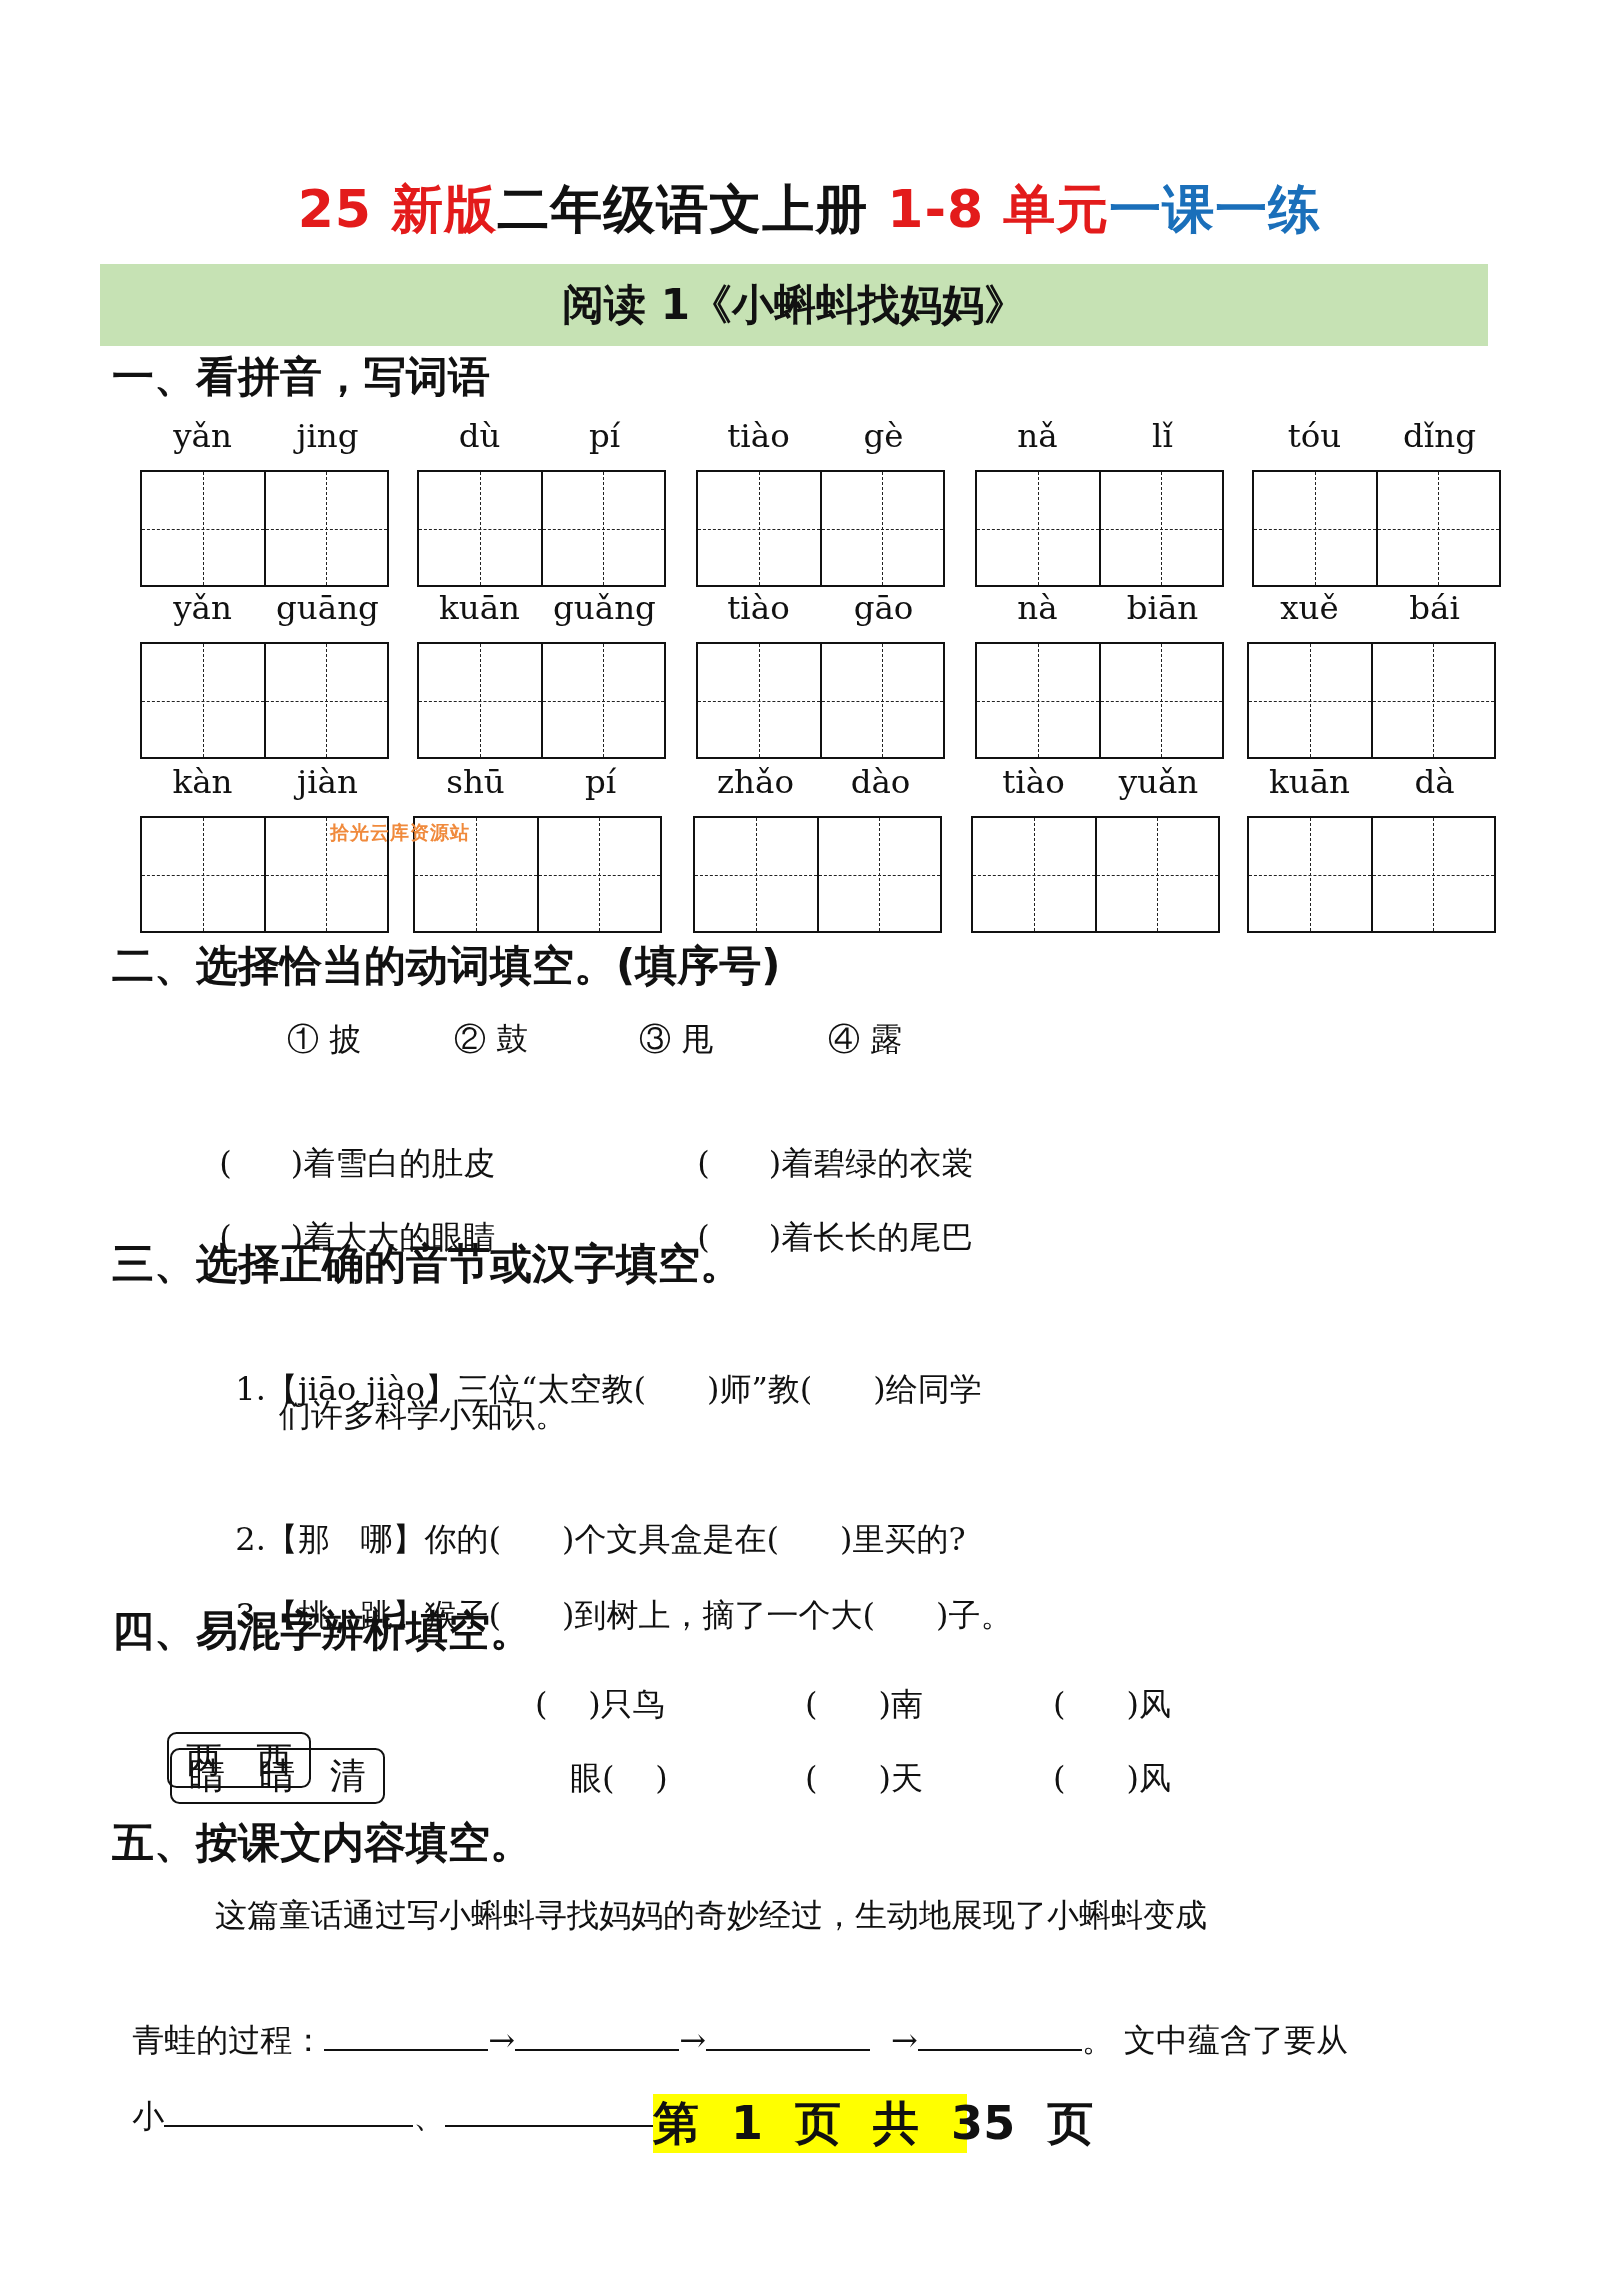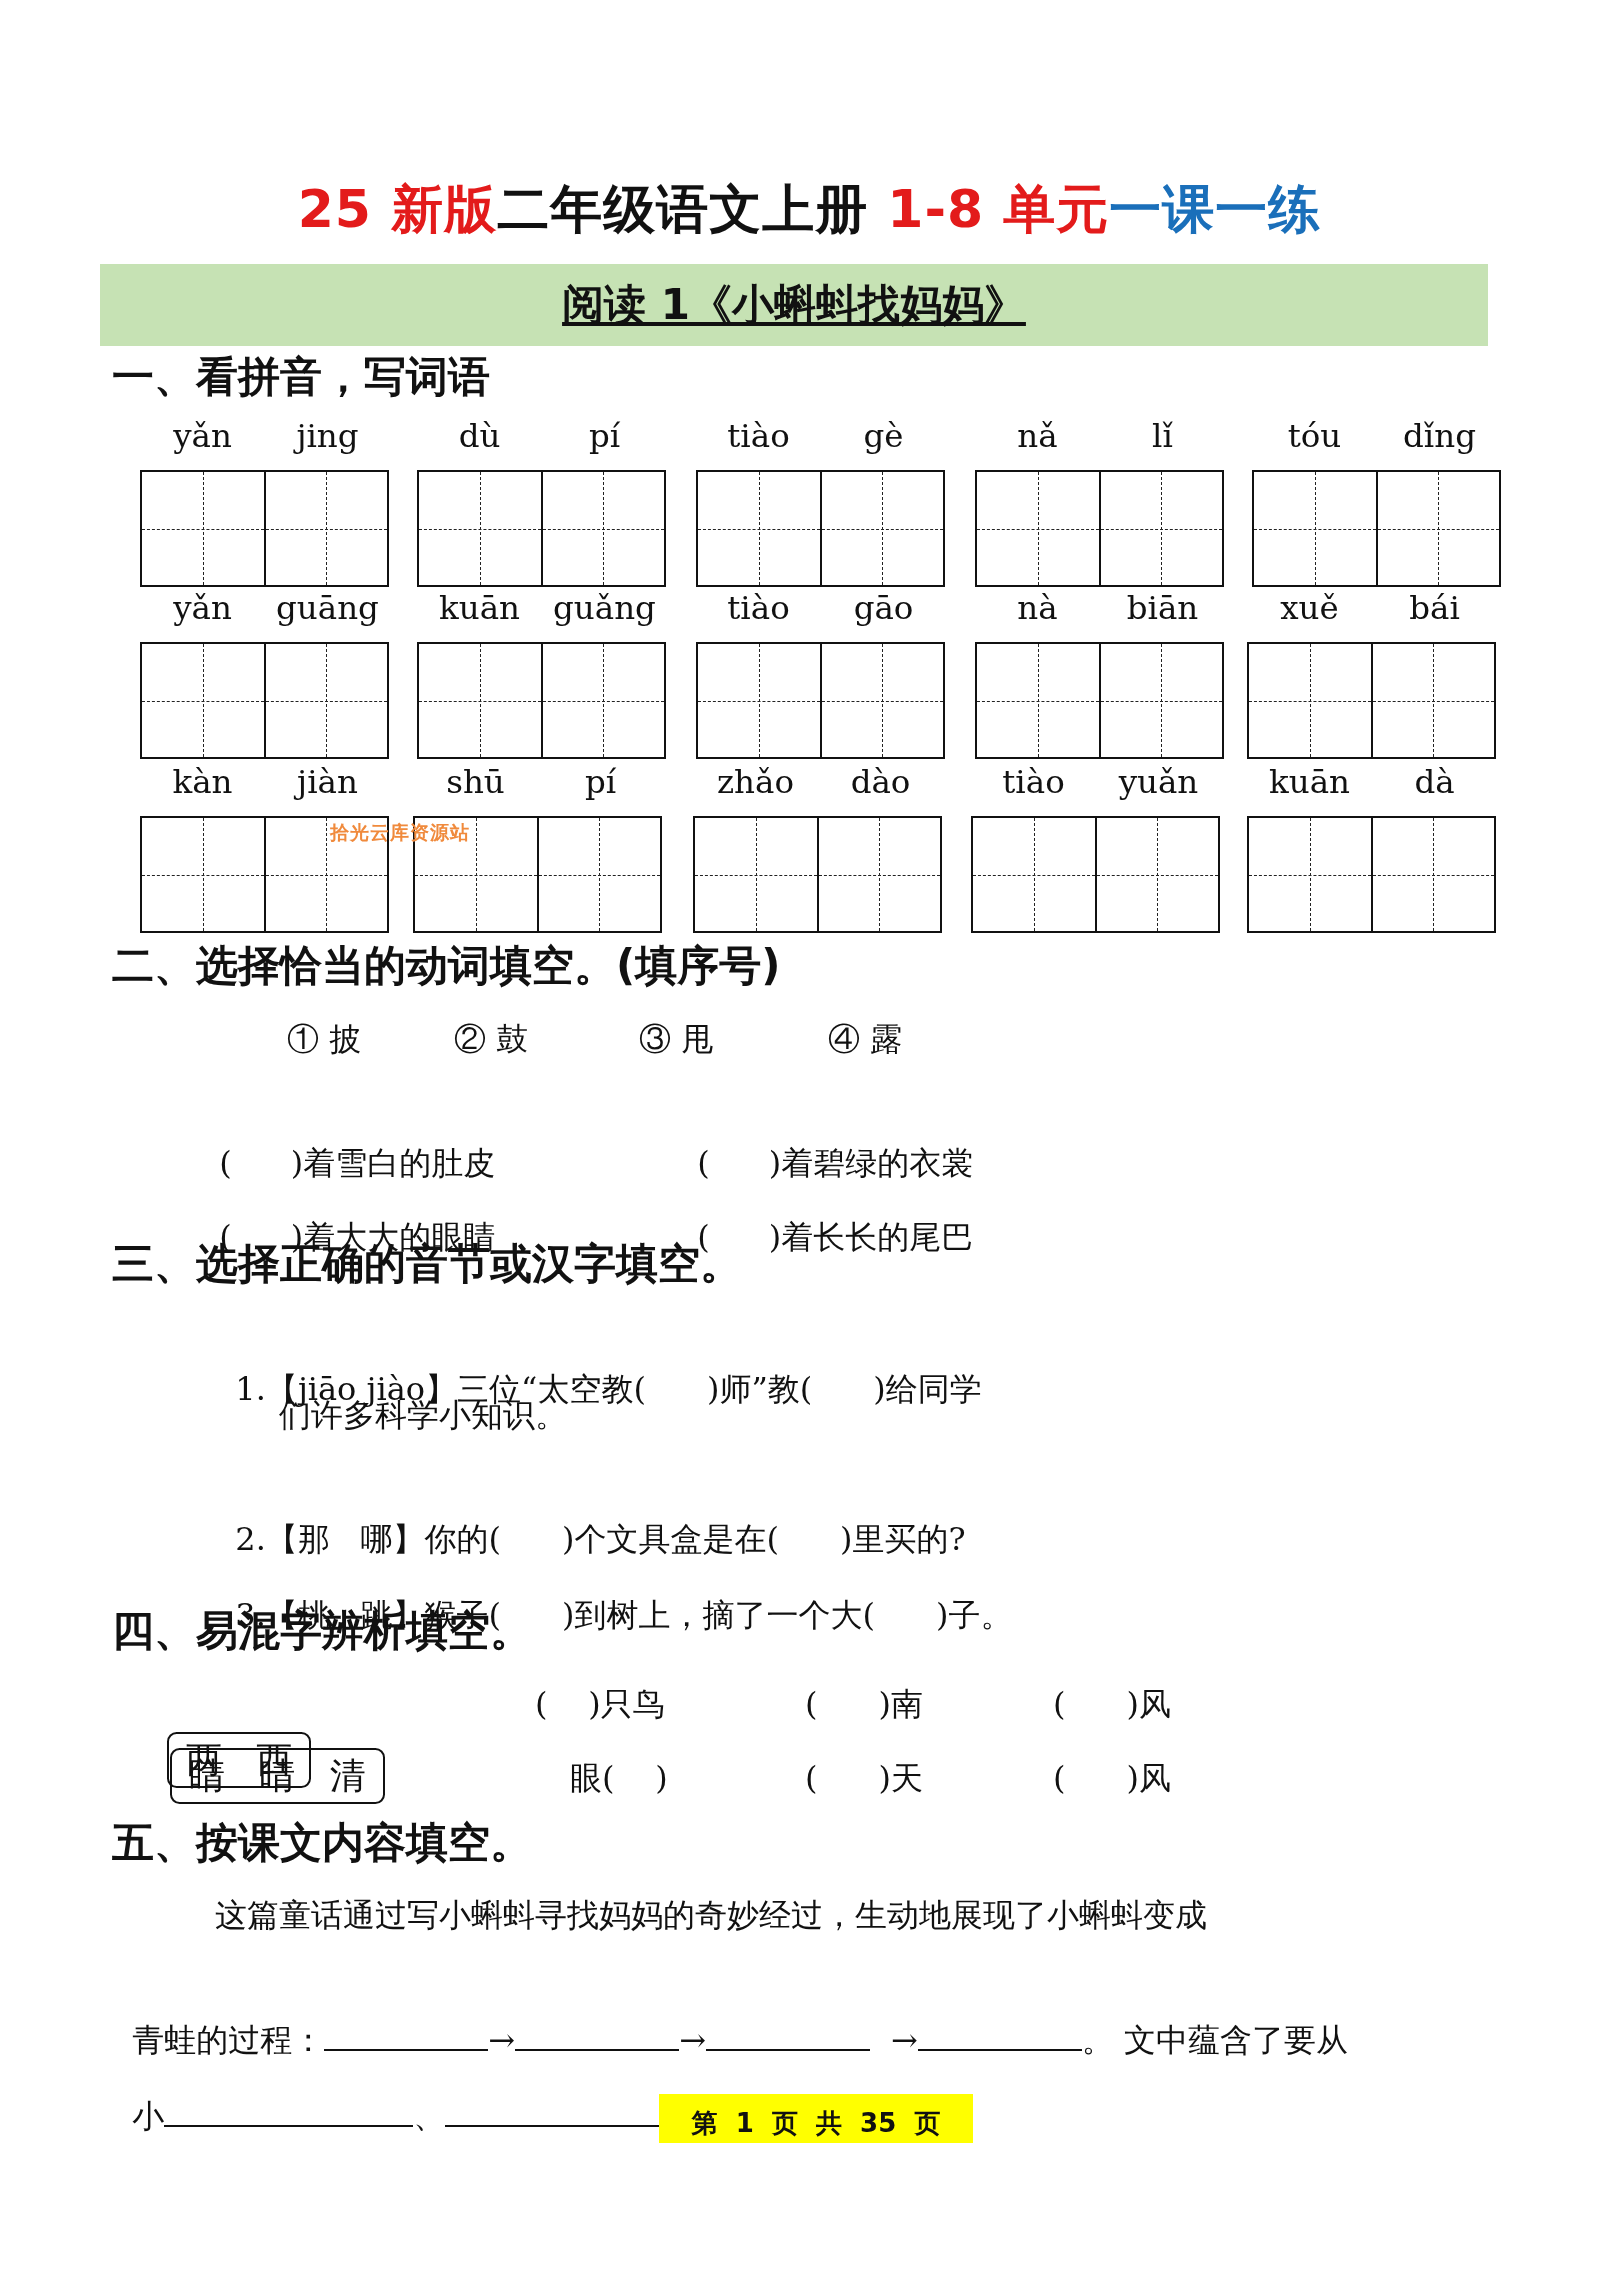--- a/index.html
+++ b/index.html
@@ -11,21 +11,21 @@
   .title { left: 0; width: 1619px; top: 161px; height: 96px; text-align: center;
            font-family: "DejaVu Sans", "Liberation Sans", sans-serif; font-weight: bold;
            font-size: 52px; line-height: 96px; letter-spacing: 1px; white-space: nowrap; }
   .title .red { color: #e31b1b; }
   .title .black { color: #111111; }
   .title .blue { color: #1a6fba; }
 
   
   .banner { left: 100px; top: 264px; width: 1388px; height: 82px; background: #c6e2b4;
             text-align: center; font-family: "DejaVu Sans", "Liberation Sans", sans-serif;
-            font-weight: bold; font-size: 42px; line-height: 82px; color: #111; text-decoration: underline; }
+            font-weight: bold; font-size: 42px; line-height: 82px; color: #111; }
 
   .sec-head { left: 112px; font-family: "DejaVu Sans", "Liberation Sans", sans-serif; font-weight: bold;
               font-size: 42px; line-height: 54px; white-space: nowrap; color: #111; }
 
   
   .grid-row { left: 0; width: 1619px; }
   .cell-group { position: absolute; width: 250px; }
   .pinyin { position: absolute; top: 0; left: 0; width: 250px; height: 42px;
             font-family: "DejaVu Serif", "Liberation Serif", serif; font-size: 32.5px; line-height: 42px; }
   .pinyin span { position: absolute; width: 125px; text-align: center; top: 0; }
@@ -45,23 +45,23 @@
 
   .line { font-family: "DejaVu Serif", "Liberation Serif", serif; font-size: 32px; line-height: 50px;
           white-space: pre; color: #111; }
 
   .blank { display: inline-block; border-bottom: 2.4px solid #111; height: 34px; vertical-align: baseline; }
 
   .charbox { border: 2.9px solid #111; border-radius: 9.6px; height: 52px;
              font-family: "DejaVu Serif", "Liberation Serif", serif; font-size: 36px; line-height: 52px;
              white-space: pre; padding: 0 17px; }
 
-  .footer { left: 653px; top: 2094px; width: 314px; height: 49px; background: #ffff00;
+  .footer { left: 653px; top: 2094px; width: 314px; height: 59px; background: #ffff00;
             text-align: center; font-family: "DejaVu Sans", "Liberation Sans", sans-serif; font-weight: bold;
-            font-size: 26px; line-height: 59px; white-space: pre; color: #111; margin-left: 6px; }
+            font-size: 46px; line-height: 59px; white-space: pre; color: #111; }
 </style>
 </head>
 <body>
 
 <div class="abs title">
   <span class="red">25 新版</span><span class="black">二年级语文上册</span><span class="red"> 1-8 单元</span><span class="blue">一课一练</span>
 </div>
 
 <div class="abs banner">阅读 1《小蝌蚪找妈妈》</div>
 

